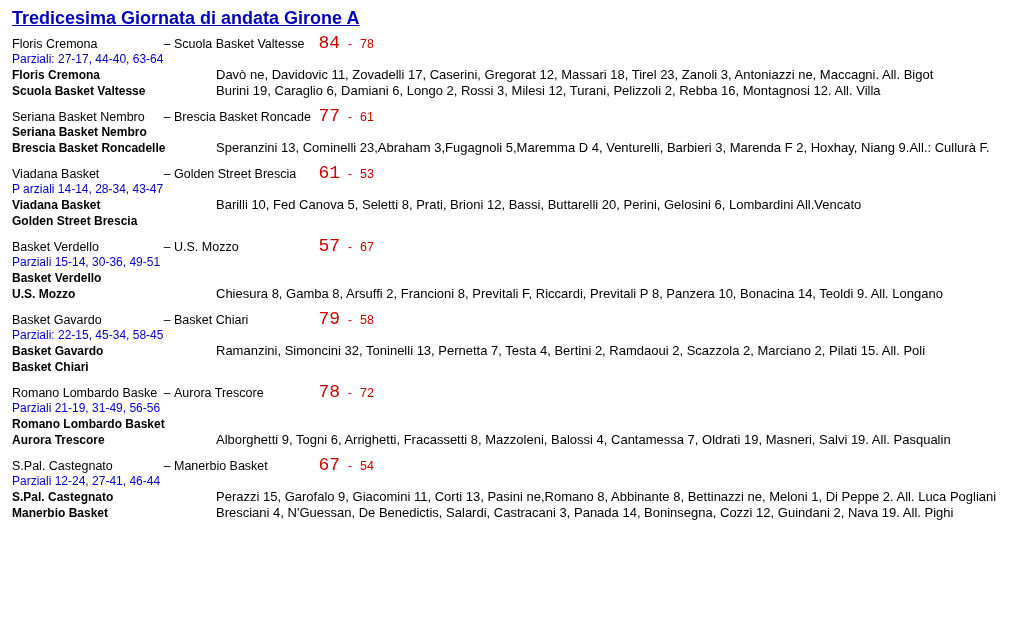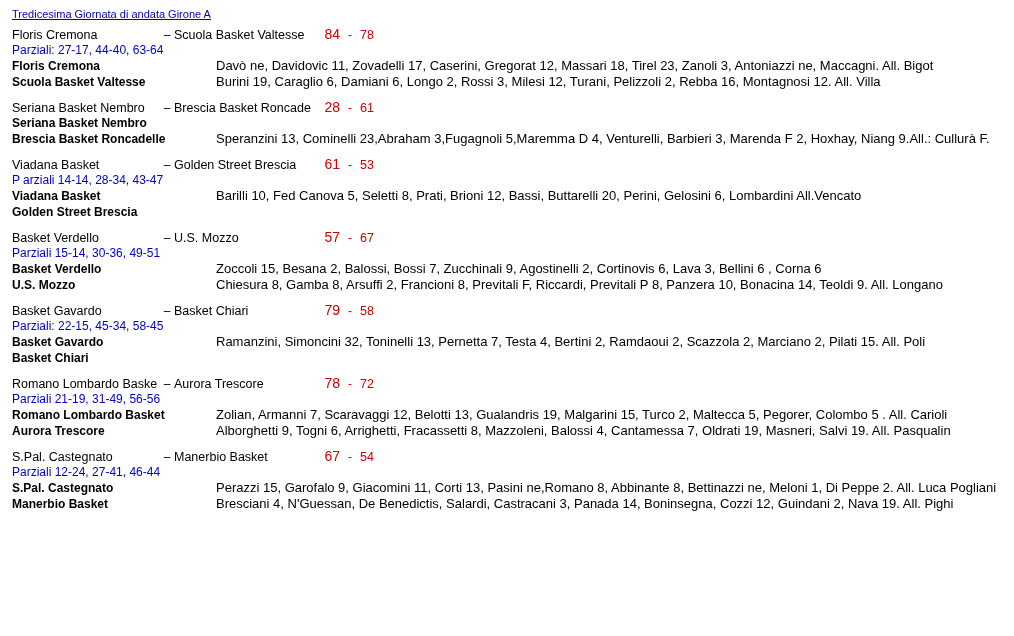--- a/index.html
+++ b/index.html
@@ -17,22 +17,22 @@
   }
   .page {
     position: relative;
     width: 1014px;
     height: 636px;
     padding: 0;
     box-sizing: border-box;
   }
   .title {
     color: #0000bb;
-    font-weight: normal;
-    font-size: 11px;
+    font-weight: bold;
+    font-size: 18px;
     text-decoration: underline;
     margin: 8px 0 6px 12px;
     display: inline-block;
   }
   .match {
     margin: 0 0 0 12px;
     padding: 0;
   }
   .match + .match {
     margin-top: 9px;
@@ -56,22 +56,23 @@
   }
   .team-away {
     width: 120px;
     font-size: 12.5px;
     color: #000000;
   }
   .score-home {
     width: 34px;
     text-align: right;
     color: #cc0000;
-    font-size: 14px;
+    font-size: 18px;
     padding-left: 12px;
+    font-family: Liberation Mono, monospace;
   }
   .score-dash {
     width: 20px;
     text-align: center;
     color: #cc0000;
   }
   .score-away {
     width: 30px;
     text-align: left;
     color: #cc0000;
@@ -130,21 +131,21 @@
       <span class="roster-players">Burini 19, Caraglio 6, Damiani 6, Longo 2, Rossi 3, Milesi 12, Turani, Pelizzoli 2, Rebba 16, Montagnosi 12. All. Villa</span>
     </div>
   </div>
 
   
   <div class="match">
     <div class="head-row">
       <span class="team-home">Seriana Basket Nembro</span>
       <span class="dash">–</span>
       <span class="team-away">Brescia Basket Roncade</span>
-      <span class="score-home">28</span>
+      <span class="score-home">77</span>
       <span class="score-dash">-</span>
       <span class="score-away">61</span>
     </div>
     <div class="roster-row">
       <span class="roster-team">Seriana Basket Nembro</span>
     </div>
     <div class="roster-row">
       <span class="roster-team">Brescia Basket Roncadelle</span>
       <span class="roster-players">Speranzini 13, Cominelli 23,Abraham 3,Fugagnoli 5,Maremma D 4,  Venturelli, Barbieri 3, Marenda F 2, Hoxhay, Niang 9.All.: Cullurà F.</span>
     </div>
@@ -176,21 +177,20 @@
       <span class="team-home">Basket Verdello</span>
       <span class="dash">–</span>
       <span class="team-away">U.S. Mozzo</span>
       <span class="score-home">57</span>
       <span class="score-dash">-</span>
       <span class="score-away">67</span>
     </div>
     <div class="partials">Parziali  15-14, 30-36, 49-51</div>
     <div class="roster-row">
       <span class="roster-team">Basket Verdello</span>
-      <span class="roster-players">Zoccoli 15, Besana 2, Balossi, Bossi 7, Zucchinali 9, Agostinelli 2, Cortinovis 6, Lava 3, Bellini 6 , Corna 6</span>
     </div>
     <div class="roster-row">
       <span class="roster-team">U.S. Mozzo</span>
       <span class="roster-players">Chiesura 8, Gamba 8, Arsuffi 2, Francioni 8, Previtali F, Riccardi, Previtali P 8, Panzera 10, Bonacina 14, Teoldi 9. All. Longano</span>
     </div>
   </div>
 
   
   <div class="match">
     <div class="head-row">
@@ -217,21 +217,20 @@
       <span class="team-home">Romano Lombardo Baske</span>
       <span class="dash">–</span>
       <span class="team-away">Aurora Trescore</span>
       <span class="score-home">78</span>
       <span class="score-dash">-</span>
       <span class="score-away">72</span>
     </div>
     <div class="partials">Parziali  21-19, 31-49, 56-56</div>
     <div class="roster-row">
       <span class="roster-team">Romano Lombardo Basket</span>
-      <span class="roster-players">Zolian, Armanni 7, Scaravaggi 12, Belotti 13, Gualandris 19, Malgarini 15, Turco 2, Maltecca 5, Pegorer, Colombo 5 . All. Carioli</span>
     </div>
     <div class="roster-row">
       <span class="roster-team">Aurora Trescore</span>
       <span class="roster-players">Alborghetti 9, Togni 6, Arrighetti, Fracassetti 8, Mazzoleni, Balossi 4, Cantamessa 7, Oldrati 19, Masneri, Salvi 19. All. Pasqualin</span>
     </div>
   </div>
 
   
   <div class="match">
     <div class="head-row">

